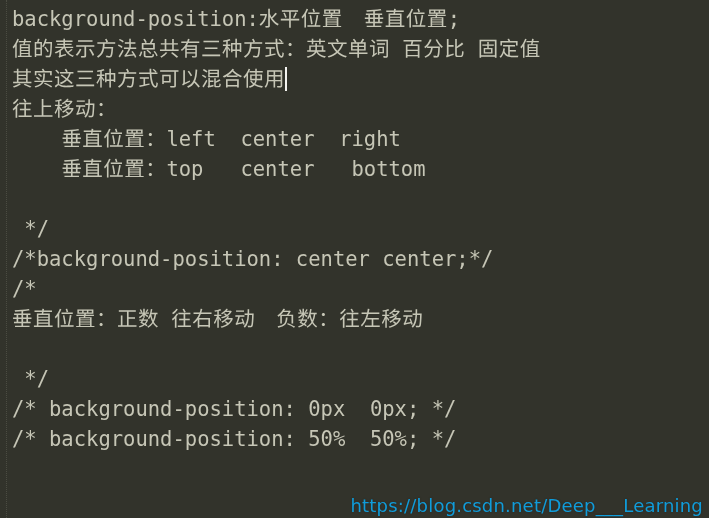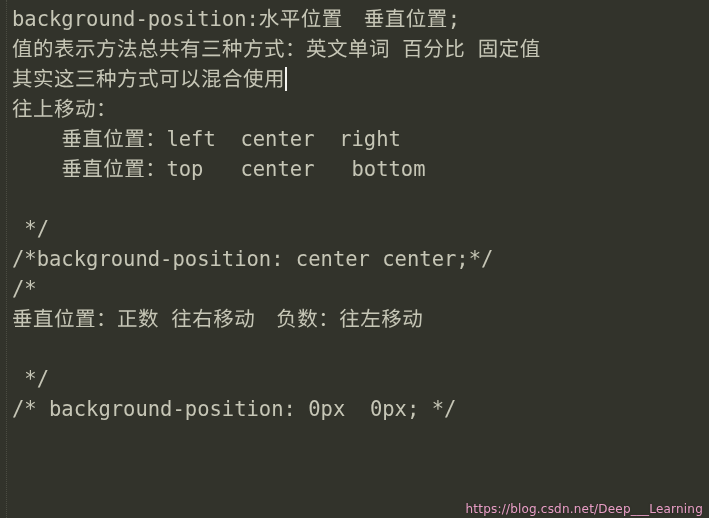--- a/index.html
+++ b/index.html
@@ -75,22 +75,22 @@
   @keyframes caret-blink {
     0%, 55%   { opacity: 1; }
     56%, 100% { opacity: 1; }
   }
 
   .watermark {
     position: absolute;
     right: 6px;
     bottom: 2px;
     font-family: "DejaVu Sans", "Liberation Sans", sans-serif;
-    font-size: 12px;
-    color: #f9a8d4;
+    font-size: 18px;
+    color: #0ea5e9;
     opacity: 0.92;
     letter-spacing: 0.2px;
     white-space: nowrap;
     z-index: 5;
     text-shadow: 0 0 2px rgba(40,40,34,0.9);
   }
 </style>
 </head>
 <body>
 
@@ -106,17 +106,18 @@
       <div class="code-line"><span>    <span class="cjk">垂直位置：</span>left  center  right</span></div>
       <div class="code-line"><span>    <span class="cjk">垂直位置：</span>top   center   bottom</span></div>
       <div class="code-line blank"><span></span></div>
       <div class="code-line"><span> */</span></div>
       <div class="code-line"><span>/*background-position: center center;*/</span></div>
       <div class="code-line"><span>/*</span></div>
       <div class="code-line"><span><span class="cjk">垂直位置：正数</span> <span class="cjk">往右移动　负数：往左移动</span></span></div>
       <div class="code-line blank"><span></span></div>
       <div class="code-line"><span> */</span></div>
       <div class="code-line"><span>/* background-position: 0px  0px; */</span></div>
+      <div class="code-line"><span>/* background-position: 50%  50%; */</span></div>
     </div>
 
   <div class="watermark">https://blog.csdn.net/Deep___Learning</div>
 
 </div>
 
 </body></html>

